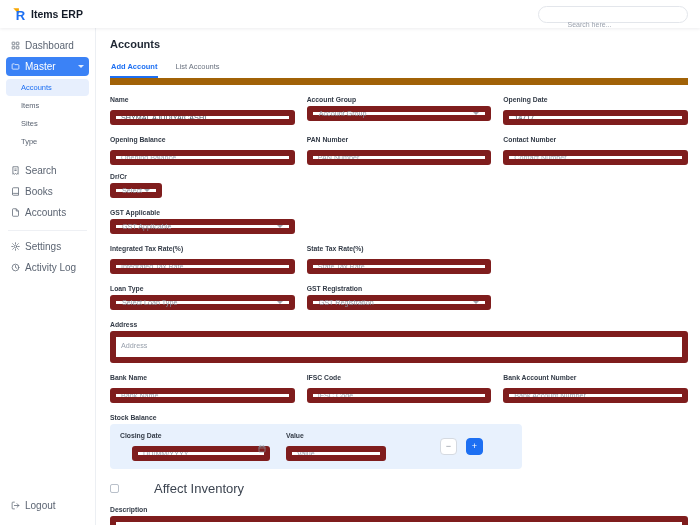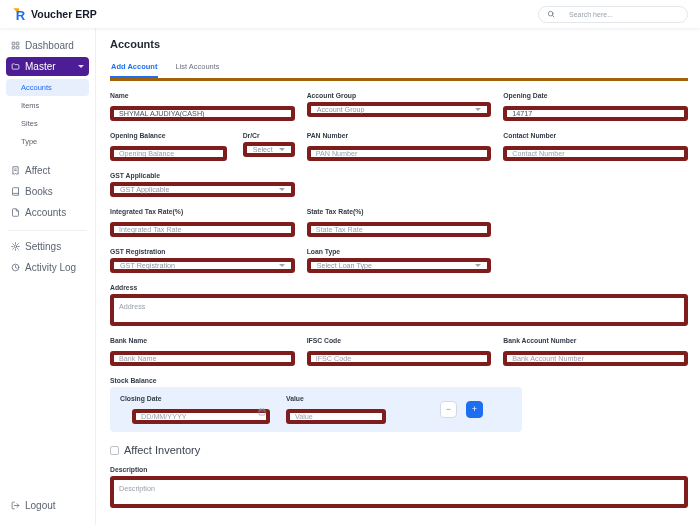--- a/index.html
+++ b/index.html
@@ -2,80 +2,80 @@
 <html><head>
 <meta charset="utf-8">
 <style>
   *{box-sizing:border-box;margin:0;padding:0;font-family:"Liberation Sans",sans-serif;}
   html,body{width:700px;height:525px;}
   body{background:#eef1f5;overflow:hidden;}
   .app{width:700px;height:525px;display:flex;flex-direction:column;}
   .topbar{height:28px;background:#fff;display:flex;align-items:center;padding:0 12px;box-shadow:0 1px 3px rgba(20,30,50,.08);position:relative;z-index:2;flex:0 0 auto;}
   .logo{display:flex;align-items:center;gap:4px;cursor:pointer;}
   .logo-text{font-size:10.5px;font-weight:bold;color:#141c28;}
-  .search{margin-left:auto;display:flex;align-items:center;gap:14px;border:1px solid #e3e6eb;border-radius:10px;height:17px;padding:0 8px;width:150px;background:#fff;}
+  .search{margin-left:auto;display:flex;align-items:center;gap:14px;border:1px solid #e3e6eb;border-radius:10px;height:17px;padding:0 8px;width:150px;background:#fff;flex-direction:column;}
   .search input{border:none;outline:none;font-size:7px;flex:1;color:#4a5361;background:transparent;min-width:0;}
   .search input::placeholder{color:#9aa1ad;}
   .body{flex:1;display:flex;min-height:0;}
   .sidebar{width:96px;background:#fff;border-right:1px solid #eceff3;padding:8px 6px 8px 6px;display:flex;flex-direction:column;flex:0 0 auto;}
   .s-item{display:flex;align-items:center;gap:5px;padding:4px 5px;border-radius:4px;font-size:10px;color:#5b6472;cursor:pointer;margin-bottom:2px;}
   .s-item svg{flex:0 0 auto;}
-  .s-item.master{background:#4c1d95;color:#fff;}
+  .s-item.master{background:#3b82f6;color:#fff;}
   .grow{flex:1;}
   .sub{margin:1px 0 4px 0;}
   .sub-item{font-size:7.5px;color:#5b6472;padding:4px 5px 4px 15px;border-radius:4px;margin-bottom:1px;cursor:pointer;}
   .sub-item.active{background:#e7effd;color:#1d6ff2;}
   .s-gap{height:6px;}
   .s-divider{height:1px;background:#eef0f4;margin:6px 2px;}
   .s-logout{margin-top:auto;margin-bottom:2px;text-align:center;}
   .main{flex:1;background:#fff;padding:10px 12px 0 14px;overflow:hidden;min-width:0;}
   .page-title{font-size:11px;font-weight:bold;color:#1f2733;}
-  .tabs{display:flex;gap:16px;border-bottom:3px solid #a16207;margin-top:8px;}
+  .tabs{display:flex;gap:16px;border-bottom:7px solid #a16207;margin-top:8px;}
   .tab{font-size:7.5px;color:#6b7380;padding:4px 1px 5px;cursor:pointer;border-bottom:2px solid transparent;}
   .tab.active{color:#1d6ff2;font-weight:bold;border-bottom-color:#1d6ff2;}
   .form{margin-top:11px;}
   .row{display:grid;grid-template-columns:1fr 1fr 1fr;column-gap:12px;margin-bottom:11px;}
   .row.full{grid-template-columns:1fr;}
   label{display:block;font-size:6.8px;font-weight:bold;color:#333b47;margin-bottom:3px;}
-  .inp,.select{height:15px;border:4px solid #7f1d1d;border-radius:3px;font-size:7.2px;background:#fff;}
+  .inp,.select{height:15px;border:6px solid #7f1d1d;border-radius:3px;font-size:7.2px;background:#fff;}
   input.inp{width:100%;padding:0 5px;outline:none;color:#4a5361;}
   input.inp::placeholder{color:#98a0ac;}
   .select{display:flex;align-items:center;justify-content:space-between;padding:0 6px;cursor:pointer;color:#8d95a1;}
   .chev{width:0;height:0;border-left:3px solid transparent;border-right:3px solid transparent;border-top:3.5px solid currentColor;opacity:.85;}
-  .split{display:flex;gap:16px;}
+  .split{display:flex;gap:8px;flex-direction:column;}
   .split .f1{flex:1;min-width:0;}
   .split .f2{width:52px;flex:0 0 auto;}
   textarea.inp{width:100%;height:32px;padding:4px 5px;resize:none;outline:none;color:#4a5361;display:block;}
   textarea.inp::placeholder{color:#98a0ac;}
   .stock-row{margin-bottom:12px;}
   .stock-box{width:412px;background:#e8f1fd;border-radius:4px;padding:8px 10px;display:flex;align-items:center;gap:16px;}
   .stock-box .fd{width:150px;}
   .stock-box .fv{width:100px;}
   .date-wrap{position:relative;padding-left:12px;}
   .date-wrap input{padding-right:16px;}
   .cal{position:absolute;right:4px;top:3px;color:#8a919c;}
   .btn-group{display:flex;gap:9px;margin-left:38px;}
   .sq-btn{width:17px;height:17px;border-radius:4px;display:flex;align-items:center;justify-content:center;font-size:9px;cursor:pointer;border:1px solid #d5dae1;background:#fff;color:#8a919c;line-height:1;}
   .sq-btn.plus{background:#1d6ff2;border-color:#1d6ff2;color:#fff;}
   .check-row{display:flex;align-items:center;gap:5px;margin-bottom:10px;}
   .checkbox{width:9px;height:9px;border:1px solid #b9c0ca;border-radius:2px;background:#fff;cursor:pointer;flex:0 0 auto;}
-  .check-label{font-size:11px;color:#3c4450;}
+  .check-label{font-size:13px;color:#3c4450;margin-left:30px;}
 </style>
 </head>
 <body>
 
 <div class="app">
 
   <header class="topbar">
     <div class="logo">
       <svg width="15" height="15" viewBox="0 0 24 24">
         <path d="M2 2h9v9z" fill="#f7a600"></path>
         <text x="6" y="21" font-size="21" font-weight="bold" fill="#1d6ff2" font-family="Liberation Sans">R</text>
       </svg>
-      <span class="logo-text">Voucher ERP</span>
+      <span class="logo-text">Items ERP</span>
     </div>
     <div class="search">
       <svg width="8" height="8" viewBox="0 0 24 24" fill="none" stroke="#6b7380" stroke-width="2.4" stroke-linecap="round">
         <circle cx="11" cy="11" r="7"></circle>
           <line x1="21" y1="21" x2="16.3" y2="16.3"></line>
       </svg>
       <input placeholder="Search here..." style="">
     </div>
   </header>
 
@@ -109,21 +109,21 @@
       </div>
 
       <div class="s-gap"></div>
 
       <div class="s-item">
         <svg width="9" height="9" viewBox="0 0 24 24" fill="none" stroke="currentColor" stroke-width="2" stroke-linejoin="round">
           <path d="M5 2h14v20l-2.3-2-2.4 2-2.3-2-2.3 2-2.4-2L5 22z"></path>
             <line x1="9" y1="8" x2="15" y2="8"></line>
             <line x1="9" y1="12" x2="15" y2="12"></line>
         </svg>
-        <span>Affect</span>
+        <span>Search</span>
       </div>
       <div class="s-item">
         <svg width="9" height="9" viewBox="0 0 24 24" fill="none" stroke="currentColor" stroke-width="2" stroke-linejoin="round">
           <path d="M4 19.5A2.5 2.5 0 0 1 6.5 17H20"></path>
           <path d="M6.5 2H20v20H6.5A2.5 2.5 0 0 1 4 19.5v-15A2.5 2.5 0 0 1 6.5 2z"></path>
         </svg>
         <span>Books</span>
       </div>
       <div class="s-item">
         <svg width="9" height="9" viewBox="0 0 24 24" fill="none" stroke="currentColor" stroke-width="2" stroke-linejoin="round">
@@ -228,30 +228,30 @@
             <input class="inp" placeholder="Integrated Tax Rate" style="">
           </div>
           <div>
             <label>State Tax Rate(%)</label>
             <input class="inp" placeholder="State Tax Rate" style="">
           </div>
         </div>
 
         <div class="row">
           <div>
+            <label>Loan Type</label>
+            <div class="select">
+              <span>Select Loan Type</span>
+              <span class="chev"></span>
+            </div>
+          </div>
+          <div>
             <label>GST Registration</label>
             <div class="select">
               <span>GST Registration</span>
-              <span class="chev"></span>
-            </div>
-          </div>
-          <div>
-            <label>Loan Type</label>
-            <div class="select">
-              <span>Select Loan Type</span>
               <span class="chev"></span>
             </div>
           </div>
         </div>
 
         <div class="row full">
           <div>
             <label>Address</label>
             <textarea class="inp" placeholder="Address" style=""></textarea>
           </div>

